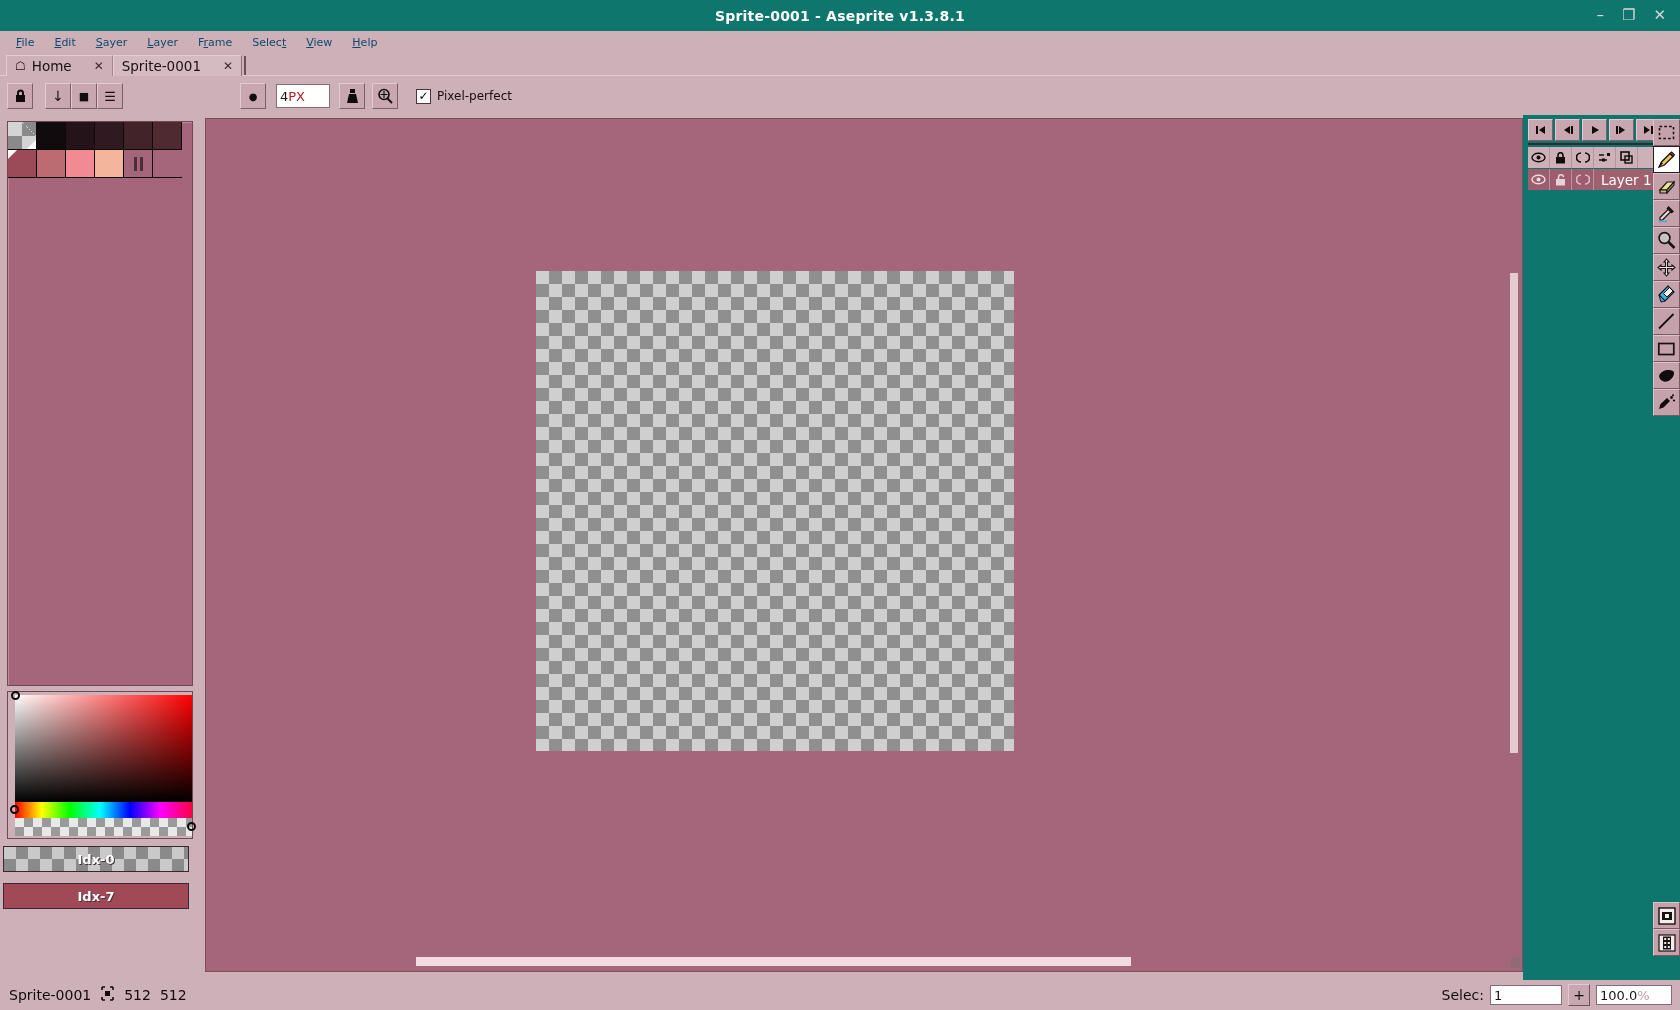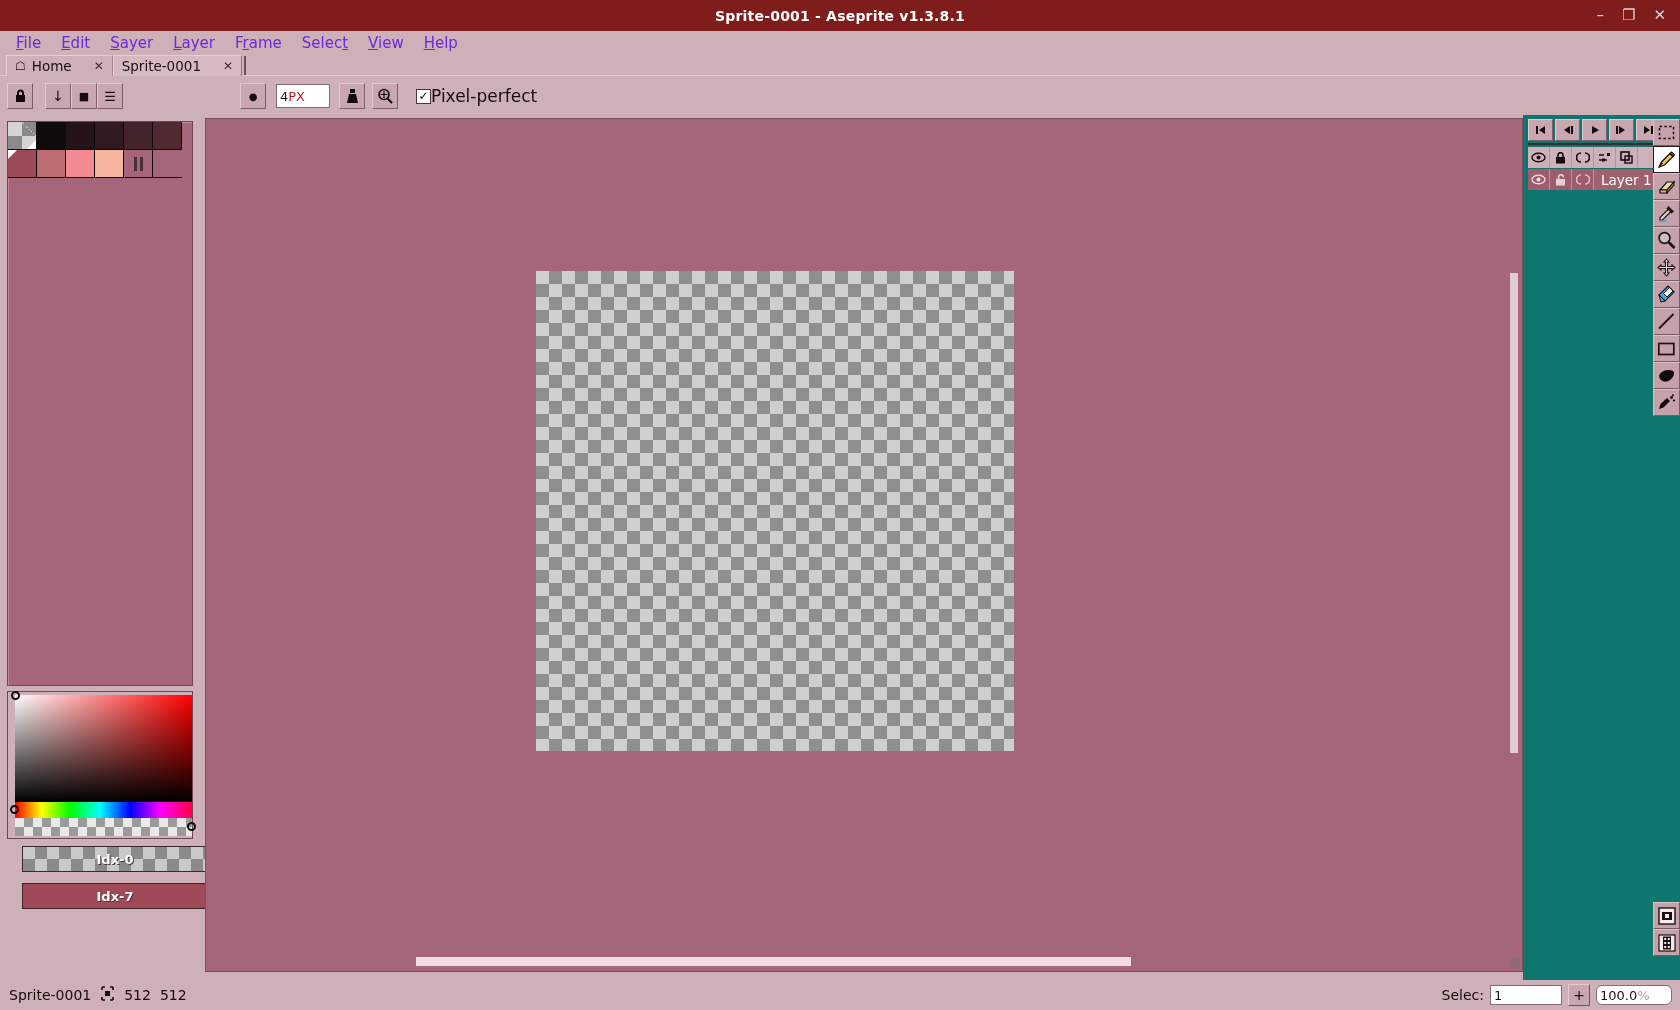--- a/index.html
+++ b/index.html
@@ -7,42 +7,42 @@
     width: 1680px; height: 1010px;
     overflow: hidden;
     font-family: "DejaVu Sans", sans-serif;
     background: #ceb0b8;
   }
   body { position: relative; }
 
   
   #titlebar {
     position: absolute; left: 0; top: 0; width: 1680px; height: 31px;
-    background: #7f1d1d; color: #ffffff;
+    background: #0f766e; color: #ffffff;
     display: flex; align-items: center; justify-content: center;
   }
   #titlebar .title {
     font-size: 14px; font-weight: bold; letter-spacing: .2px;
     font-family: "DejaVu Sans", sans-serif;
   }
   #winbtns {
     position: absolute; right: 6px; top: 0; height: 31px;
     display: flex; align-items: center; gap: 18px;
     color: #d8d8d8; font-size: 15px; padding-right: 8px;
   }
   #winbtns span { cursor: default; line-height: 1; }
 
   
   #menubar {
     position: absolute; left: 0; top: 31px; width: 1680px; height: 23px;
     background: #ceb0b8; display: flex; align-items: center;
     padding-left: 6px; gap: 0px;
   }
   .menu-item {
-    font-size: 15px; color: #6d28d9; padding: 10px 10px;
+    font-size: 11px; color: #0c4a6e; padding: 10px 10px;
     font-family: "DejaVu Sans", sans-serif;
   }
   .menu-item u { text-decoration: underline; }
 
   
   #tabbar {
     position: absolute; left: 0; top: 54px; width: 1680px; height: 22px;
     background: #ceb0b8;
   }
   #tabbar .tabs { display: flex; align-items: flex-end; height: 22px; padding-left: 6px; }
@@ -79,21 +79,21 @@
     border: 1px solid #8a6a74;
     display: flex; align-items: center; padding-left: 3px;
     font-size: 13px; color: #221519;
   }
   .px-field .suffix { color: #b91c1c; }
   .chk {
     width: 15px; height: 15px; background: #fff; border: 1px solid #4d343b;
     display: flex; align-items: center; justify-content: center;
     font-size: 12px; color: #000; line-height: 1;
   }
-  .chk-label { font-size: 17px; color: #160e11; }
+  .chk-label { font-size: 12px; color: #160e11; margin-left: 6px; }
 
   
   #leftpanel { position: absolute; left: 0; top: 115px; width: 200px; bottom: 30px; background: #ceb0b8; }
   #palette-box {
     position: absolute; left: 7px; top: 6px; width: 186px; height: 565px;
     background: #a5657a; border: 1px solid #6f4853;
     box-shadow: inset 1px 1px 0 #c08c9b;
   }
   #palette-grid { display: grid; grid-template-columns: repeat(6, 29px); grid-auto-rows: 28px; }
   .swatch { width: 29px; height: 28px; border-right: 1px solid #0e0a0c; border-bottom: 1px solid #0e0a0c;}
@@ -139,21 +139,21 @@
       linear-gradient(45deg,#9a9a9a 25%,#e9e9e9 25%,#e9e9e9 75%,#9a9a9a 75%),
       linear-gradient(to right, rgba(255,255,255,0), #ffffff);
     background-size: 18px 18px, 18px 18px, 100% 100%;
     background-position: 0 0, 9px 9px, 0 0;
   }
   .handle {
     position:absolute; width:9px; height:9px; border:2px solid #0d0a0b;
     border-radius:50%; background:transparent;
   }
   .idx-bar {
-    position: absolute; left: 22px; width: 186px; height: 26px;
+    position: absolute; left: 3px; width: 186px; height: 26px;
     border: 1px solid #3a262c;
     display:flex; align-items:center; justify-content:center;
     color:#ffffff; font-size: 13px; font-weight: bold;
     text-shadow: 1px 1px 0 #4a3239;
   }
   #idx-fg { top: 731px;
     background-image:
       linear-gradient(45deg,#8a8a8a 25%,transparent 25%,transparent 75%,#8a8a8a 75%),
       linear-gradient(45deg,#8a8a8a 25%,#c9c9c9 25%,#c9c9c9 75%,#8a8a8a 75%);
     background-size: 24px 24px; background-position: 0 0, 12px 12px;
@@ -228,21 +228,21 @@
   #status-left { display:flex; align-items:center; gap:9px; padding-left:9px; font-size:14px; color:#130c0f; }
   #status-right {
     position:absolute; right:8px; display:flex; align-items:center; gap:6px;
     font-size:14px; color:#130c0f;
   }
   .sfield {
     height:20px; background:#ffffff; border:1px solid #8a6a74;
     display:flex; align-items:center; padding-left:3px; font-size:13px; color:#1c1216;
   }
   #frame-field { width:72px; }
-  #zoom-field { width:76px;border-radius:6px; }
+  #zoom-field { width:76px; }
   #zoom-field .pct { color:#c49aa6; }
   .plusbtn {
     width:22px; height:22px; background:#c8a7b0;
     border-top:1px solid #e3cad1; border-left:1px solid #e3cad1;
     border-right:1px solid #6d5059; border-bottom:1px solid #6d5059;
     display:flex; align-items:center; justify-content:center; font-size:14px; color:#120c0e;
   }
 </style>
 </head>
 <body>

